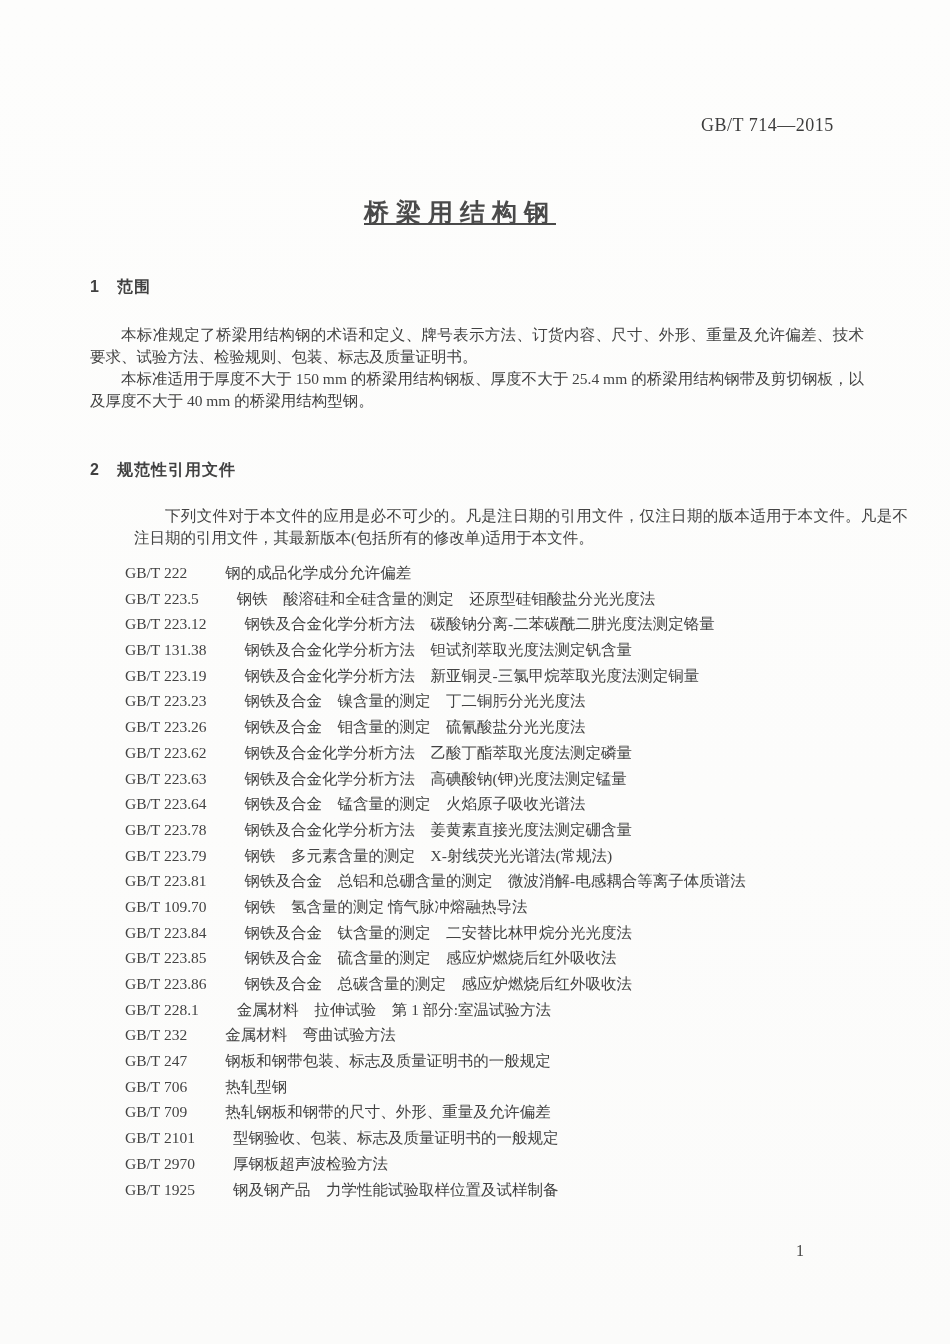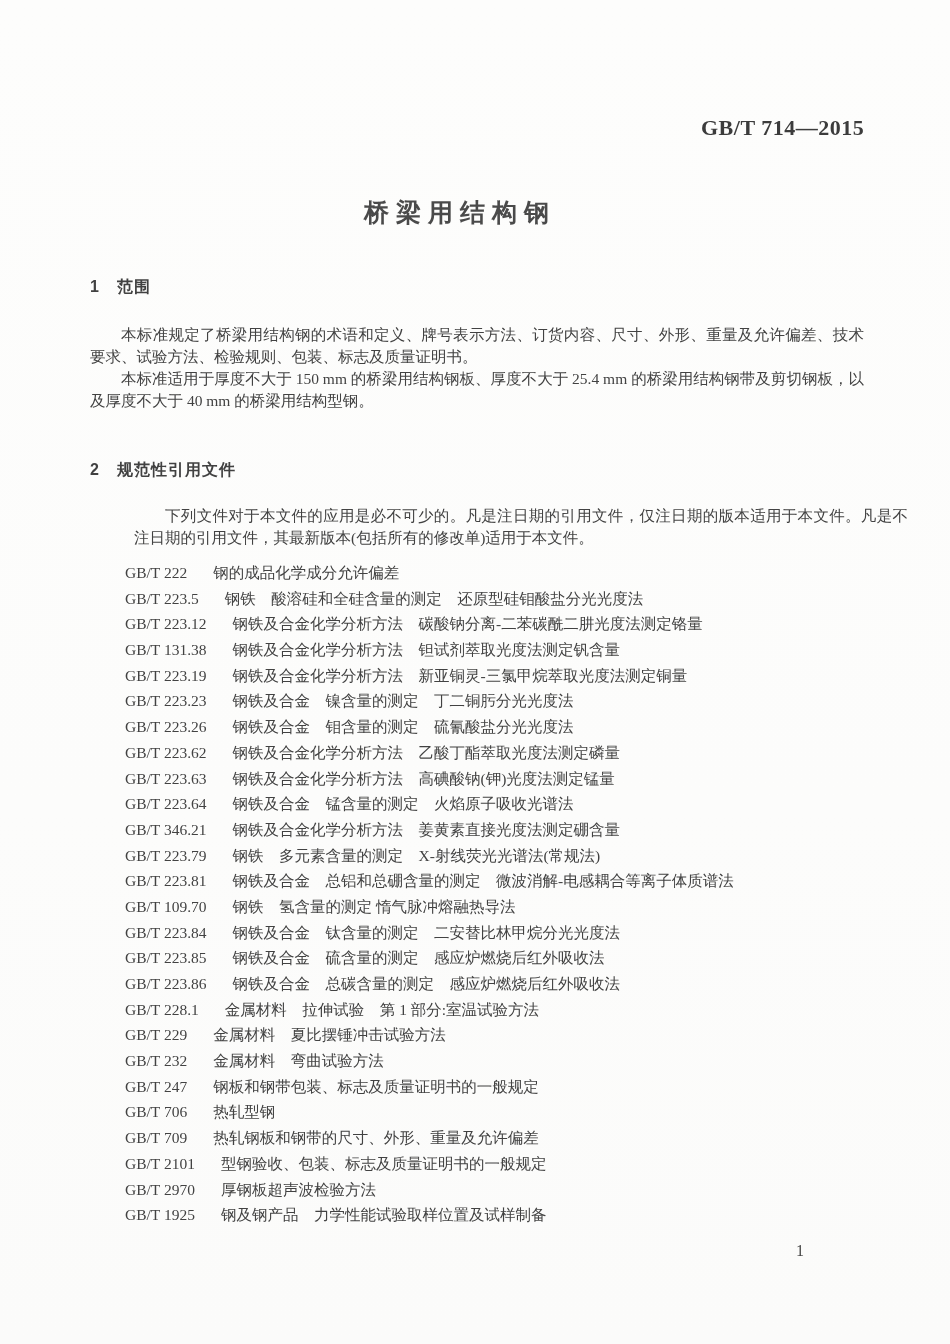--- a/index.html
+++ b/index.html
@@ -12,34 +12,35 @@
     overflow: hidden;
   }
   .page {
     position: absolute; inset: 0;
     background: linear-gradient(180deg, #fdfdfc 0%, #fcfcfb 60%, #fbfbfa 100%);
   }
   .doc-code {
     position: absolute;
     top: 115px; left: 701px;
     font-family: "Liberation Serif", "DejaVu Serif", serif;
-    font-weight: bold;
-    font-size: 22px;
+    font-weight: normal;
+    font-size: 18px;
     letter-spacing: 0.5px;
     color: #3c3c3c;
   }
   .doc-title {
     position: absolute;
     top: 196px; left: 0; width: 920px;
     text-align: center;
     font-family: "Liberation Sans", "DejaVu Sans", sans-serif;
     font-weight: bold;
     font-size: 25px;
     letter-spacing: 7px;
     color: #4a4a4a;
+    text-decoration: underline;
   }
   .section-heading {
     position: absolute;
     left: 90px;
     font-family: "Liberation Sans", "DejaVu Sans", sans-serif;
     font-weight: bold;
     font-size: 16px;
     color: #414141;
     letter-spacing: 1px;
     text-align: center;
@@ -62,21 +63,21 @@
     left: 125px; top: 560px; width: 740px;
     font-size: 15.5px;
     color: #424242;
   }
   .ref-row {
     height: 25.7px;
     line-height: 25.7px;
     white-space: nowrap;
   }
   .ref-code { display: inline-block; }
-  .ref-title { display: inline-block; margin-left: 26px; }
+  .ref-title { display: inline-block; margin-left: 38px; }
   .page-number {
     position: absolute;
     top: 1242px; left: 796px;
     font-size: 16px;
     color: #474747;
   }
 </style>
 </head>
 <body>
 
@@ -103,29 +104,28 @@
       <div class="ref-row"><span class="ref-code">GB/T 222</span><span class="ref-title">钢的成品化学成分允许偏差</span></div>
       <div class="ref-row"><span class="ref-code">GB/T 223.5</span><span class="ref-title">钢铁　酸溶硅和全硅含量的测定　还原型硅钼酸盐分光光度法</span></div>
       <div class="ref-row"><span class="ref-code">GB/T 223.12</span><span class="ref-title">钢铁及合金化学分析方法　碳酸钠分离-二苯碳酰二肼光度法测定铬量</span></div>
       <div class="ref-row"><span class="ref-code">GB/T 131.38</span><span class="ref-title">钢铁及合金化学分析方法　钽试剂萃取光度法测定钒含量</span></div>
       <div class="ref-row"><span class="ref-code">GB/T 223.19</span><span class="ref-title">钢铁及合金化学分析方法　新亚铜灵-三氯甲烷萃取光度法测定铜量</span></div>
       <div class="ref-row"><span class="ref-code">GB/T 223.23</span><span class="ref-title">钢铁及合金　镍含量的测定　丁二铜肟分光光度法</span></div>
       <div class="ref-row"><span class="ref-code">GB/T 223.26</span><span class="ref-title">钢铁及合金　钼含量的测定　硫氰酸盐分光光度法</span></div>
       <div class="ref-row"><span class="ref-code">GB/T 223.62</span><span class="ref-title">钢铁及合金化学分析方法　乙酸丁酯萃取光度法测定磷量</span></div>
       <div class="ref-row"><span class="ref-code">GB/T 223.63</span><span class="ref-title">钢铁及合金化学分析方法　高碘酸钠(钾)光度法测定锰量</span></div>
       <div class="ref-row"><span class="ref-code">GB/T 223.64</span><span class="ref-title">钢铁及合金　锰含量的测定　火焰原子吸收光谱法</span></div>
-      <div class="ref-row"><span class="ref-code">GB/T 346.21</span><span class="ref-title">钢铁及合金化学分析方法　姜黄素直接光度法测定硼含量</span></div>
+      <div class="ref-row"><span class="ref-code">GB/T 223.78</span><span class="ref-title">钢铁及合金化学分析方法　姜黄素直接光度法测定硼含量</span></div>
       <div class="ref-row"><span class="ref-code">GB/T 223.79</span><span class="ref-title">钢铁　多元素含量的测定　X-射线荧光光谱法(常规法)</span></div>
       <div class="ref-row"><span class="ref-code">GB/T 223.81</span><span class="ref-title">钢铁及合金　总铝和总硼含量的测定　微波消解-电感耦合等离子体质谱法</span></div>
       <div class="ref-row"><span class="ref-code">GB/T 109.70</span><span class="ref-title">钢铁　氢含量的测定 惰气脉冲熔融热导法</span></div>
       <div class="ref-row"><span class="ref-code">GB/T 223.84</span><span class="ref-title">钢铁及合金　钛含量的测定　二安替比林甲烷分光光度法</span></div>
       <div class="ref-row"><span class="ref-code">GB/T 223.85</span><span class="ref-title">钢铁及合金　硫含量的测定　感应炉燃烧后红外吸收法</span></div>
       <div class="ref-row"><span class="ref-code">GB/T 223.86</span><span class="ref-title">钢铁及合金　总碳含量的测定　感应炉燃烧后红外吸收法</span></div>
       <div class="ref-row"><span class="ref-code">GB/T 228.1</span><span class="ref-title">金属材料　拉伸试验　第 1 部分:室温试验方法</span></div>
-      <div class="ref-row"><span class="ref-code">GB/T 229</span><span class="ref-title">金属材料　夏比摆锤冲击试验方法</span></div>
       <div class="ref-row"><span class="ref-code">GB/T 232</span><span class="ref-title">金属材料　弯曲试验方法</span></div>
       <div class="ref-row"><span class="ref-code">GB/T 247</span><span class="ref-title">钢板和钢带包装、标志及质量证明书的一般规定</span></div>
       <div class="ref-row"><span class="ref-code">GB/T 706</span><span class="ref-title">热轧型钢</span></div>
       <div class="ref-row"><span class="ref-code">GB/T 709</span><span class="ref-title">热轧钢板和钢带的尺寸、外形、重量及允许偏差</span></div>
       <div class="ref-row"><span class="ref-code">GB/T 2101</span><span class="ref-title">型钢验收、包装、标志及质量证明书的一般规定</span></div>
       <div class="ref-row"><span class="ref-code">GB/T 2970</span><span class="ref-title">厚钢板超声波检验方法</span></div>
       <div class="ref-row"><span class="ref-code">GB/T 1925</span><span class="ref-title">钢及钢产品　力学性能试验取样位置及试样制备</span></div>
     </div>
 
   <div class="page-number">1</div>

